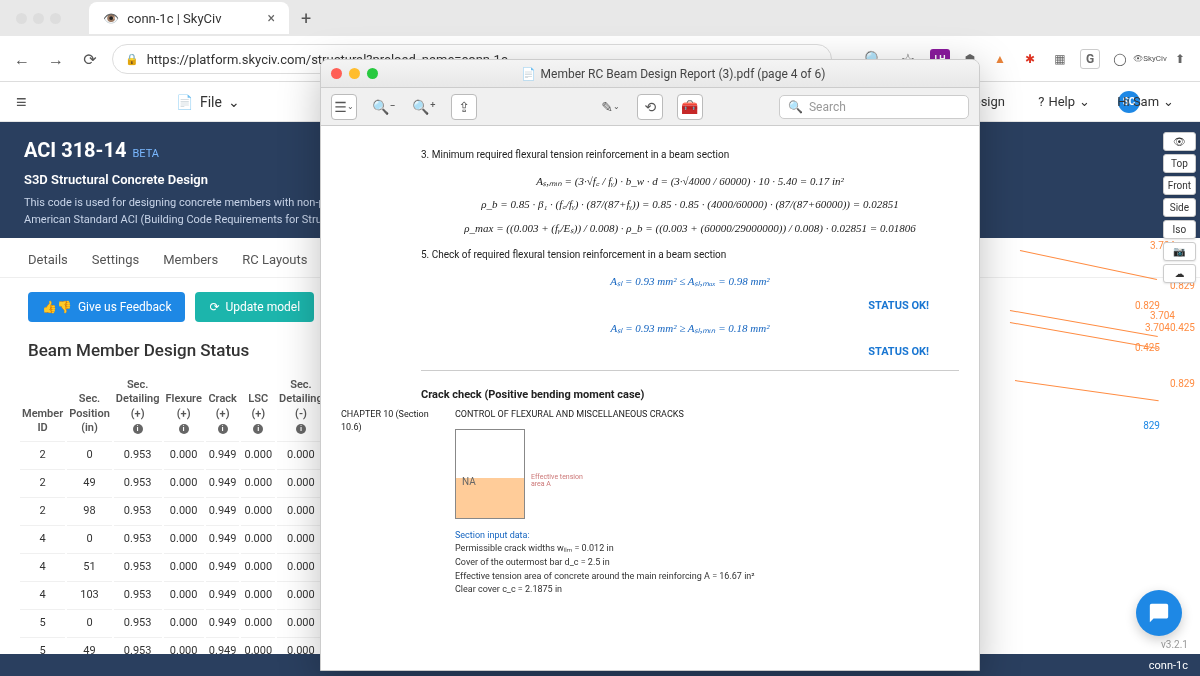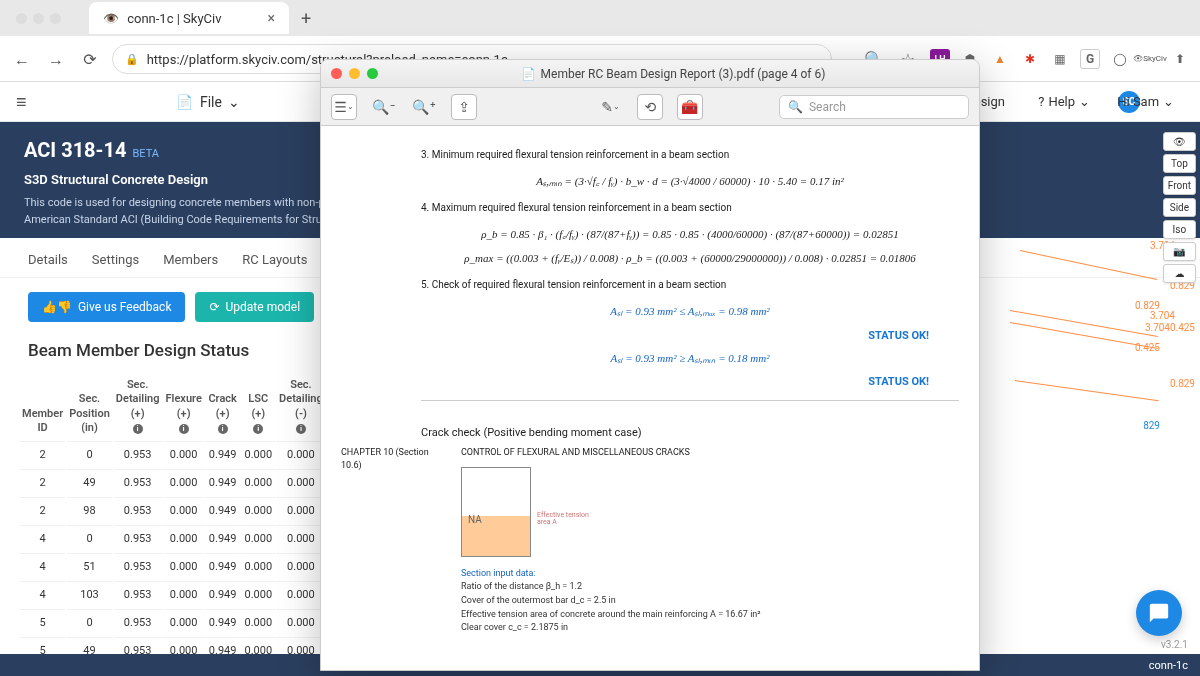--- a/index.html
+++ b/index.html
@@ -75,22 +75,22 @@
 .pdf-title { flex: 1; text-align: center; font-size: 12px; color: #444; display: flex; align-items: center; justify-content: center; gap: 4px; }
 .pdf-toolbar { height: 38px; background: #f0f0f0; border-bottom: 1px solid #ccc; display: flex; align-items: center; padding: 0 10px; gap: 14px; }
 .pdf-tbtn { width: 26px; height: 26px; display: flex; align-items: center; justify-content: center; color: #555; font-size: 14px; border-radius: 4px; }
 .pdf-tbtn.boxed { border: 1px solid #bbb; background: #fff; }
 .pdf-search { margin-left: auto; border: 1px solid #ccc; border-radius: 5px; background: #fff; height: 24px; width: 190px; display: flex; align-items: center; padding: 0 8px; gap: 6px; font-size: 12px; color: #999; }
 .pdf-body { height: calc(100% - 66px); overflow: hidden; background: #fff; padding: 10px 20px; position: relative; }
 .pdf-page { font-size: 10px; color: #222; line-height: 1.4; }
 .pdf-page .sec-head { font-size: 10px; margin: 12px 0; }
 .pdf-page .formula { text-align: center; font-family: "Times New Roman", serif; font-size: 11px; margin: 8px 0; font-style: italic; }
 .status-ok { color: #1976d2; font-weight: bold; font-size: 11px; text-align: right; margin: 6px 30px 6px 0; }
-.crack-title { font-weight: normal; font-size: 11px; margin-top: 14px; }
-.chapter-row { display: flex; gap: 30px; margin-top: 6px; }
+.crack-title { font-weight: bold; font-size: 11px; margin-top: 6px; }
+.chapter-row { display: flex; gap: 24px; margin-top: 6px; }
 .chapter-left { width: 90px; font-size: 9px; }
 .chapter-right { flex: 1; font-size: 9px; }
 .crack-diagram { width: 70px; height: 90px; border: 1px solid #888; margin: 8px 0; position: relative; background: linear-gradient(#fff 55%, #ffcc99 55%); }
 .crack-diagram .na { position: absolute; left: 6px; top: 52%; font-size: 10px; color: #666; }
 .crack-diagram .eff { position: absolute; left: 75px; top: 50%; font-size: 7px; color: #c77; width: 60px; line-height: 1.1; }
 .sec-input { font-size: 9px; color: #1565c0; margin-top: 10px; }
 .sec-input div { color: #333; font-size: 9px; margin-top: 1px; }
 
 
 .footer-bar { position: absolute; bottom: 0; left: 0; right: 0; height: 22px; background: #2a3f5f; color: #fff; font-size: 11px; display: flex; align-items: center; padding: 0 12px; z-index: 10; }
@@ -353,21 +353,20 @@
     <div class="pdf-search">
       <span>🔍</span>
       <span>Search</span>
     </div>
   </div>
   <div class="pdf-body">
     <div class="pdf-page">
       <div style="margin-left:80px">
         <div class="sec-head">3. Minimum required flexural tension reinforcement in a beam section</div>
         <div class="formula">Aₛ,ₘᵢₙ = (3·√f꜀ / fᵧ) · b_w · d = (3·√4000 / 60000) · 10 · 5.40 = 0.17 in²</div>
-        <div class="sec-head">4. Maximum required flexural tension reinforcement in a beam section</div>
         <div class="formula">ρ_b = 0.85 · β₁ · (f꜀/fᵧ) · (87/(87+fᵧ)) = 0.85 · 0.85 · (4000/60000) · (87/(87+60000)) = 0.02851</div>
         <div class="formula">ρ_max = ((0.003 + (fᵧ/Eₛ)) / 0.008) · ρ_b = ((0.003 + (60000/29000000)) / 0.008) · 0.02851 = 0.01806</div>
         <div class="sec-head">5. Check of required flexural tension reinforcement in a beam section</div>
         <div class="formula" style="color:#1565c0">Aₛₗ = 0.93 mm² ≤ Aₛₗ,ₘₐₓ = 0.98 mm²</div>
       </div>
       <div class="status-ok">STATUS OK!</div>
       <div style="margin-left:80px">
         <div class="formula" style="color:#1565c0">Aₛₗ = 0.93 mm² ≥ Aₛₗ,ₘᵢₙ = 0.18 mm²</div>
       </div>
       <div class="status-ok">STATUS OK!</div>
@@ -378,21 +377,21 @@
       <div class="chapter-row">
         <div class="chapter-left">CHAPTER 10 (Section 10.6)</div>
         <div class="chapter-right">
           <div>CONTROL OF FLEXURAL AND MISCELLANEOUS CRACKS</div>
           <div class="crack-diagram">
             <span class="na">NA</span>
             <span class="eff">Effective tension area A</span>
           </div>
           <div class="sec-input">
             <span style="color:#1565c0">Section input data:</span>
-            <div>Ratio of the distance β_h = 1.2</div>
+            <div>Permissible crack widths wₗᵢₘ = 0.012 in</div>
             <div>Cover of the outermost bar d_c = 2.5 in</div>
             <div>Effective tension area of concrete around the main reinforcing A = 16.67 in²</div>
             <div>Clear cover c_c = 2.1875 in</div>
           </div>
 
         </div>
       </div>
     </div>
   </div>
 </div>

